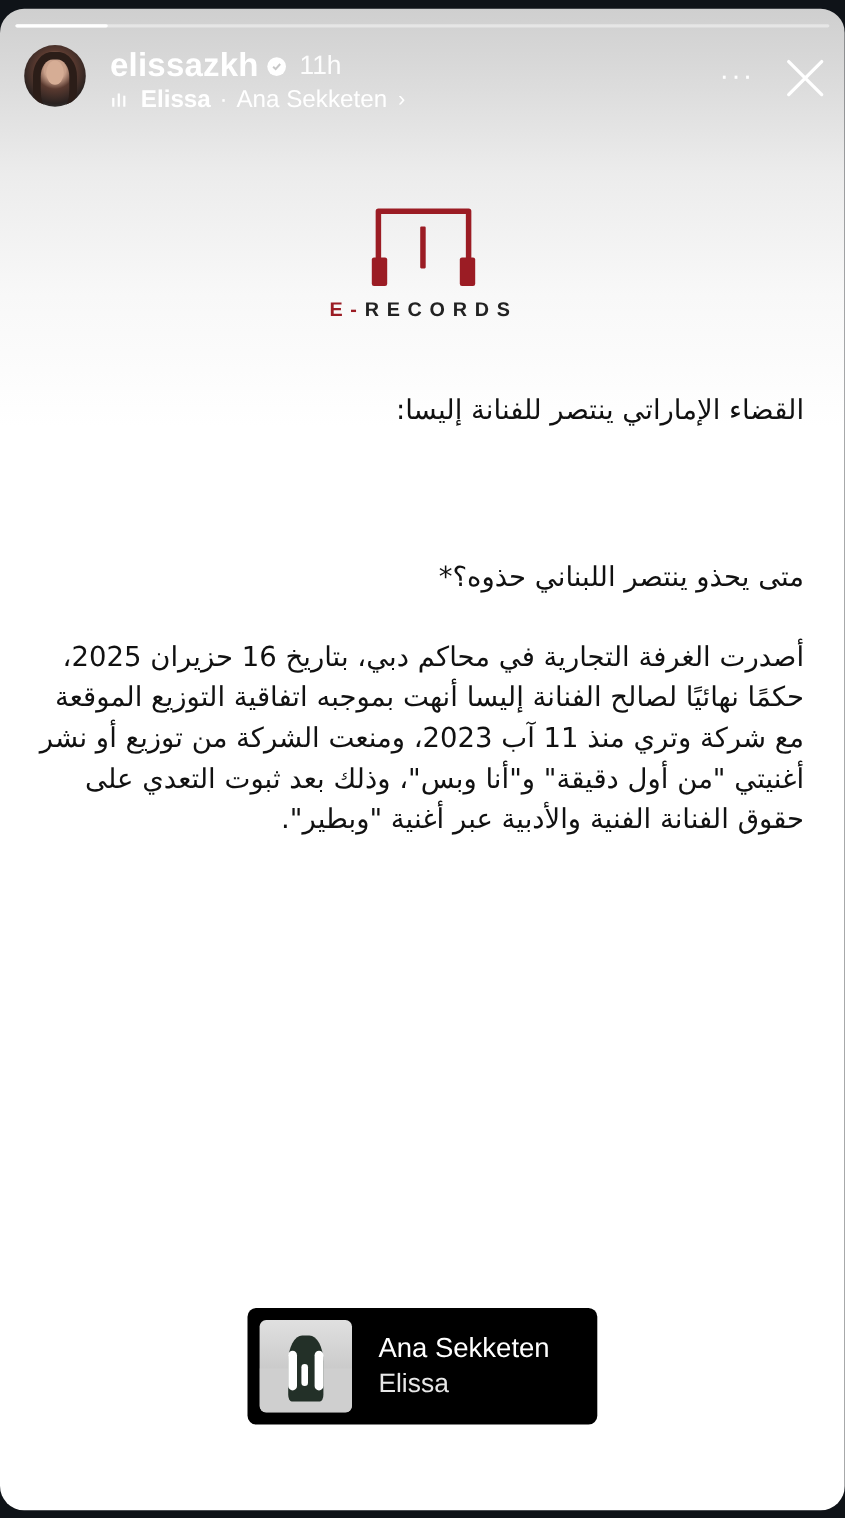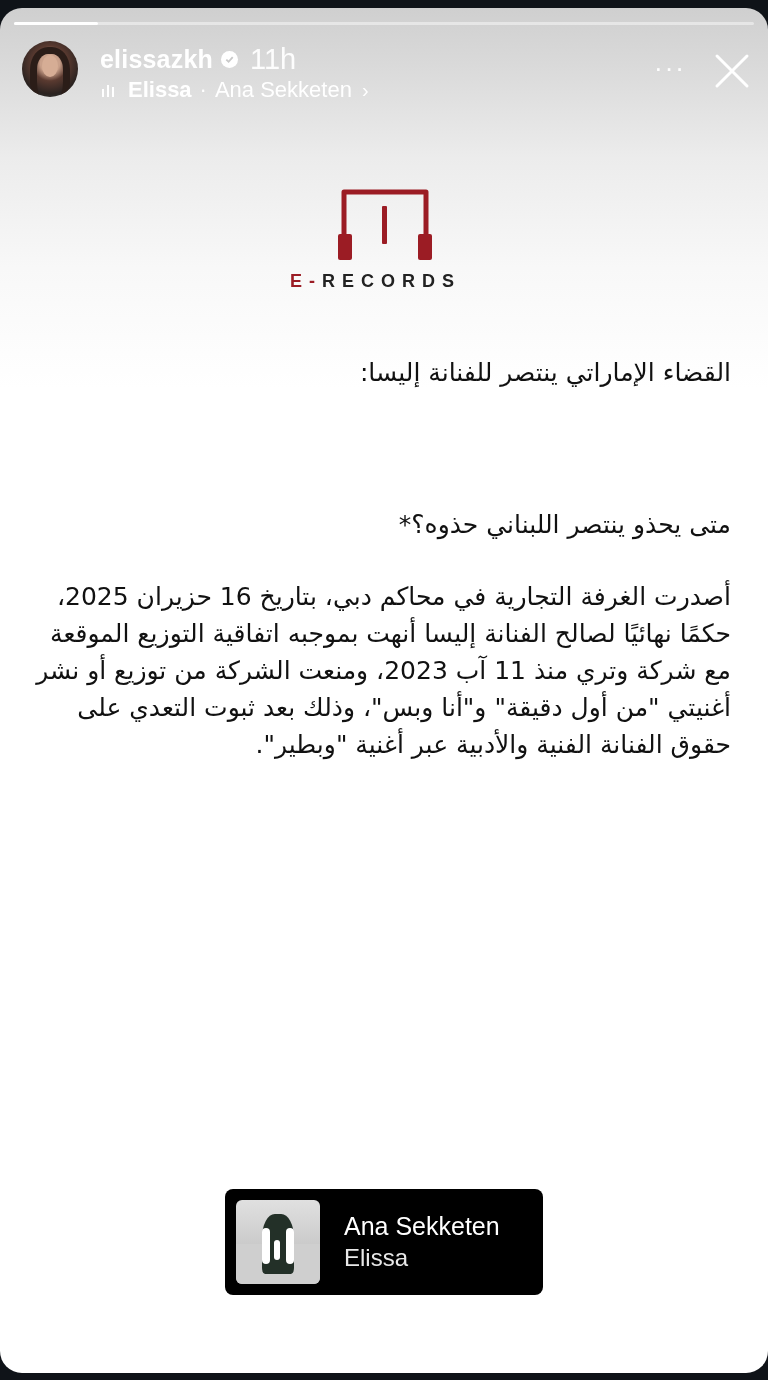--- a/index.html
+++ b/index.html
@@ -18,33 +18,33 @@
   .progress .fill { width:84px; height:100%; background:#ffffff; border-radius:2px; }
   .header { position:absolute; left:22px; top:33px; right:0; height:60px; }
   .avatar {
     position:absolute; left:0; top:0; width:56px; height:56px; border-radius:50%;
     background: radial-gradient(circle at 50% 40%, #c9a08a 0 22%, #5a3a30 40%, #2a2220 70%, #3c4a4a 100%);
     overflow:hidden;
   }
   .avatar .face { position:absolute; left:20px; top:14px; width:16px; height:22px; border-radius:50%; background:#d6ad95; }
   .avatar .hair { position:absolute; left:8px; top:6px; width:40px; height:50px; border-radius:45% 45% 30% 30%; border:7px solid #2b1d18; border-bottom:none; box-sizing:border-box; }
   .username-row { position:absolute; left:78px; top:2px; display:flex; align-items:center; gap:8px; }
-  .username { color:#ffffff; font-size:25px; font-weight:bold; letter-spacing:0.2px; }
+  .username { color:#ffffff; font-size:30px; font-weight:bold; letter-spacing:0.2px; }
   .verified { width:17px; height:17px; border-radius:50%; background:#ffffff; display:flex; align-items:center; justify-content:center; }
   .verified svg { width:11px; height:11px; }
-  .time { color:#ffffff; font-size:29px; opacity:0.95; margin-left:4px; }
+  .time { color:#ffffff; font-size:24px; opacity:0.95; margin-left:4px; }
   .music-row { position:absolute; left:80px; top:36px; display:flex; align-items:center; gap:8px; color:#ffffff; font-size:22px; }
   .bars { display:flex; gap:3px; align-items:flex-end; height:14px; margin-right:6px; }
   .bars span { width:2px; background:#fff; display:block; }
   .artist { font-weight:bold; }
   .chev { font-size:20px; margin-left:2px; }
   .more-btn { position:absolute; right:82px; top:22px; color:#fff; font-size:26px; letter-spacing:2px; line-height:10px; }
   .close-btn { position:absolute; right:18px; top:12px; width:36px; height:36px; }
   .logo { position:absolute; left:280px; top:170px; width:200px; height:120px; }
-  .logo-text { position:absolute; top:93px; left:10px; width:190px; text-align:left; font-size:18px; font-weight:bold; letter-spacing:7px; color:#222; }
+  .logo-text { position:absolute; top:93px; left:10px; width:190px; text-align:center; font-size:18px; font-weight:bold; letter-spacing:7px; color:#222; }
   .logo-text .e { color:#9b1c24; }
   .article {
     position:absolute; right:25px; width:720px; direction:rtl; text-align:right;
     color:#111; font-family: "DejaVu Sans", sans-serif; font-size:25px; line-height:37px;
   }
   .article p { margin:12px; }
   .music-sticker {
     position:absolute; left:225px; top:1181px; width:318px; height:106px;
     background:#000; border-radius:8px; display:flex; align-items:center;
   }

